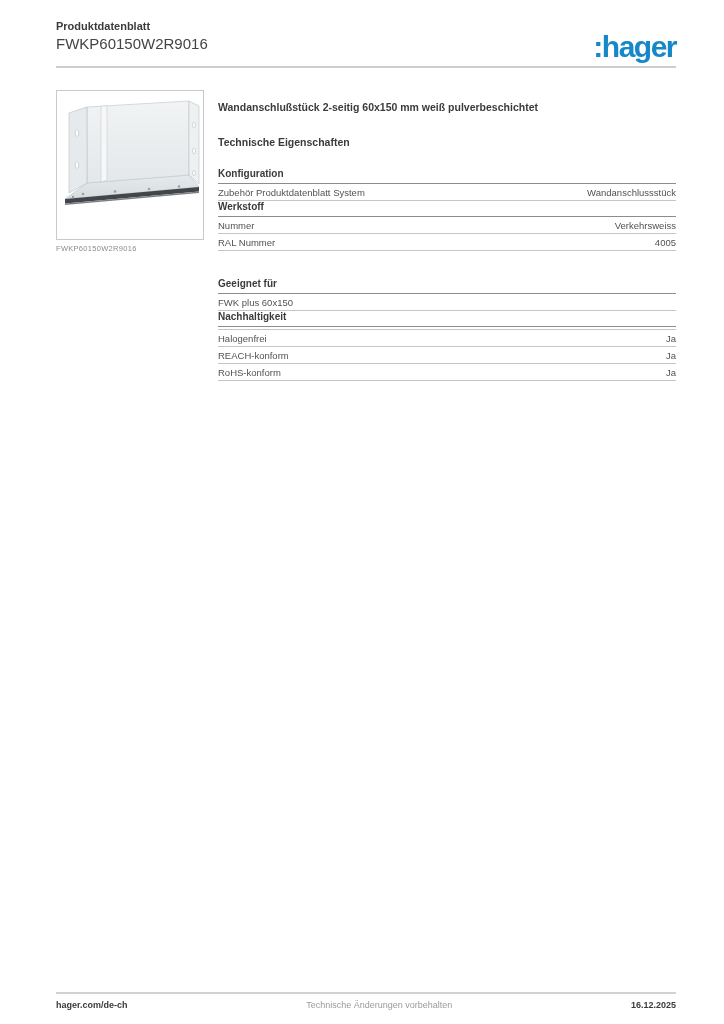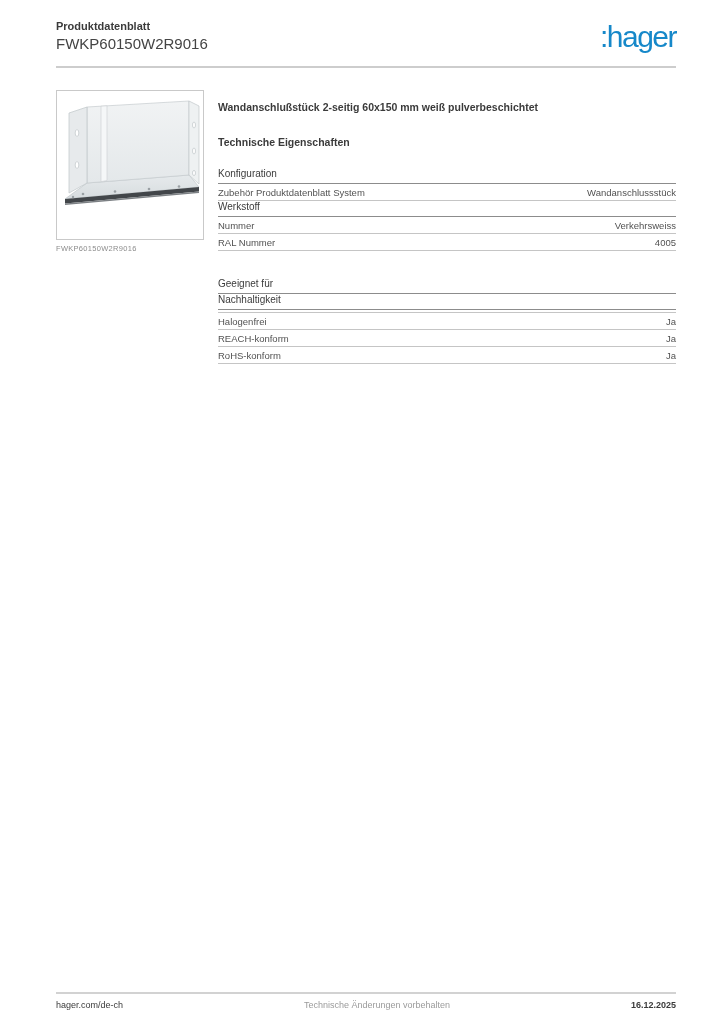--- a/index.html
+++ b/index.html
@@ -11,61 +11,61 @@
     position:relative;
     overflow:hidden;
   }
   .page { position:absolute; inset:0; background:#ffffff; }
 
   
   .header-text { position:absolute; left:56px; top:18px; }
   .doc-title   { font-size:11px; font-weight:bold; line-height:17px; color:#3b3b3b; }
   .doc-code    { font-size:15px; font-weight:normal; line-height:17px; color:#444444; }
   .logo {
-    position:absolute; right:48px; top:22px;
-    font-size:30px; font-weight:normal; letter-spacing:-1.5px;
+    position:absolute; right:48px; top:32px;
+    font-size:30px; font-weight:bold; letter-spacing:-1.5px;
     color:#1688c9; line-height:30px;
   }
   .header-rule { position:absolute; left:56px; right:48px; top:66px; height:2px; background:#cdcdcd; }
 
   
   .figure { position:absolute; left:56px; top:90px; width:148px; }
   .img-box { width:148px; height:150px; border:1px solid #c9c9c9; background:#ffffff; overflow:hidden; }
   .img-box svg { display:block; }
   .figure-caption { margin-top:4px; font-size:7.5px; letter-spacing:0.3px; color:#8c8c8c; }
 
   
   .main { position:absolute; left:218px; top:90px; width:458px; }
   .product-title { margin-top:11px; font-size:10.5px; font-weight:bold; color:#3b3b3b; line-height:13px; }
   .group-title   { margin-top:22px; font-size:10.5px; font-weight:bold; color:#3b3b3b; line-height:13px; }
 
   .section { }
   .section.first   { margin-top:19px; }
   .section.spaced  { margin-top:27px; }
   .sec-heading {
-    font-size:10px; font-weight:normal; color:#3b3b3b;
+    font-size:10px; font-weight:bold; color:#3b3b3b;
     line-height:12px; padding-bottom:3px;
     border-bottom:1px solid #8c8c8c;
   }
   .sec-table.top-border { border-top:1px solid #c5c5c5; margin-top:2px; }
   .row {
     display:flex; justify-content:space-between; align-items:baseline;
     font-size:9.5px; color:#525252; line-height:11px;
     padding:3px 0 2px;
     border-bottom:1px solid #c5c5c5;
   }
   .row .val { text-align:right; white-space:nowrap; }
 
   
   .footer-rule { position:absolute; left:56px; right:48px; top:992px; height:2px; background:#d2d2d2; }
   .footer-row {
     position:absolute; left:56px; right:48px; top:1000px;
     display:flex; align-items:baseline; font-size:9px; line-height:11px;
   }
-  .footer-left  { font-weight:normal; color:#3b3b3b; }
+  .footer-left  { font-weight:bold; color:#3b3b3b; }
   .footer-center{ flex:1; text-align:center; color:#9b9b9b; }
   .footer-right { font-weight:bold; color:#3b3b3b; }
 </style>
 </head>
 <body>
 
 <div class="page">
 
   <div class="header-text">
     <div class="doc-title">Produktdatenblatt</div>
@@ -139,20 +139,26 @@
         </div>
         <div class="row">
           <span class="lbl">RAL Nummer</span>
           <span class="val">4005</span>
         </div>
       </div>
     </div>
 
     <div class="section spaced">
       <div class="sec-heading">Geeignet für</div>
+      <div class="sec-table">
+        <div class="row">
+          <span class="lbl">FWK plus 60x150</span>
+          <span class="val"></span>
+        </div>
+      </div>
     </div>
 
     <div class="section">
       <div class="sec-heading">Nachhaltigkeit</div>
       <div class="sec-table top-border">
         <div class="row">
           <span class="lbl">Halogenfrei</span>
           <span class="val">Ja</span>
         </div>
         <div class="row">

